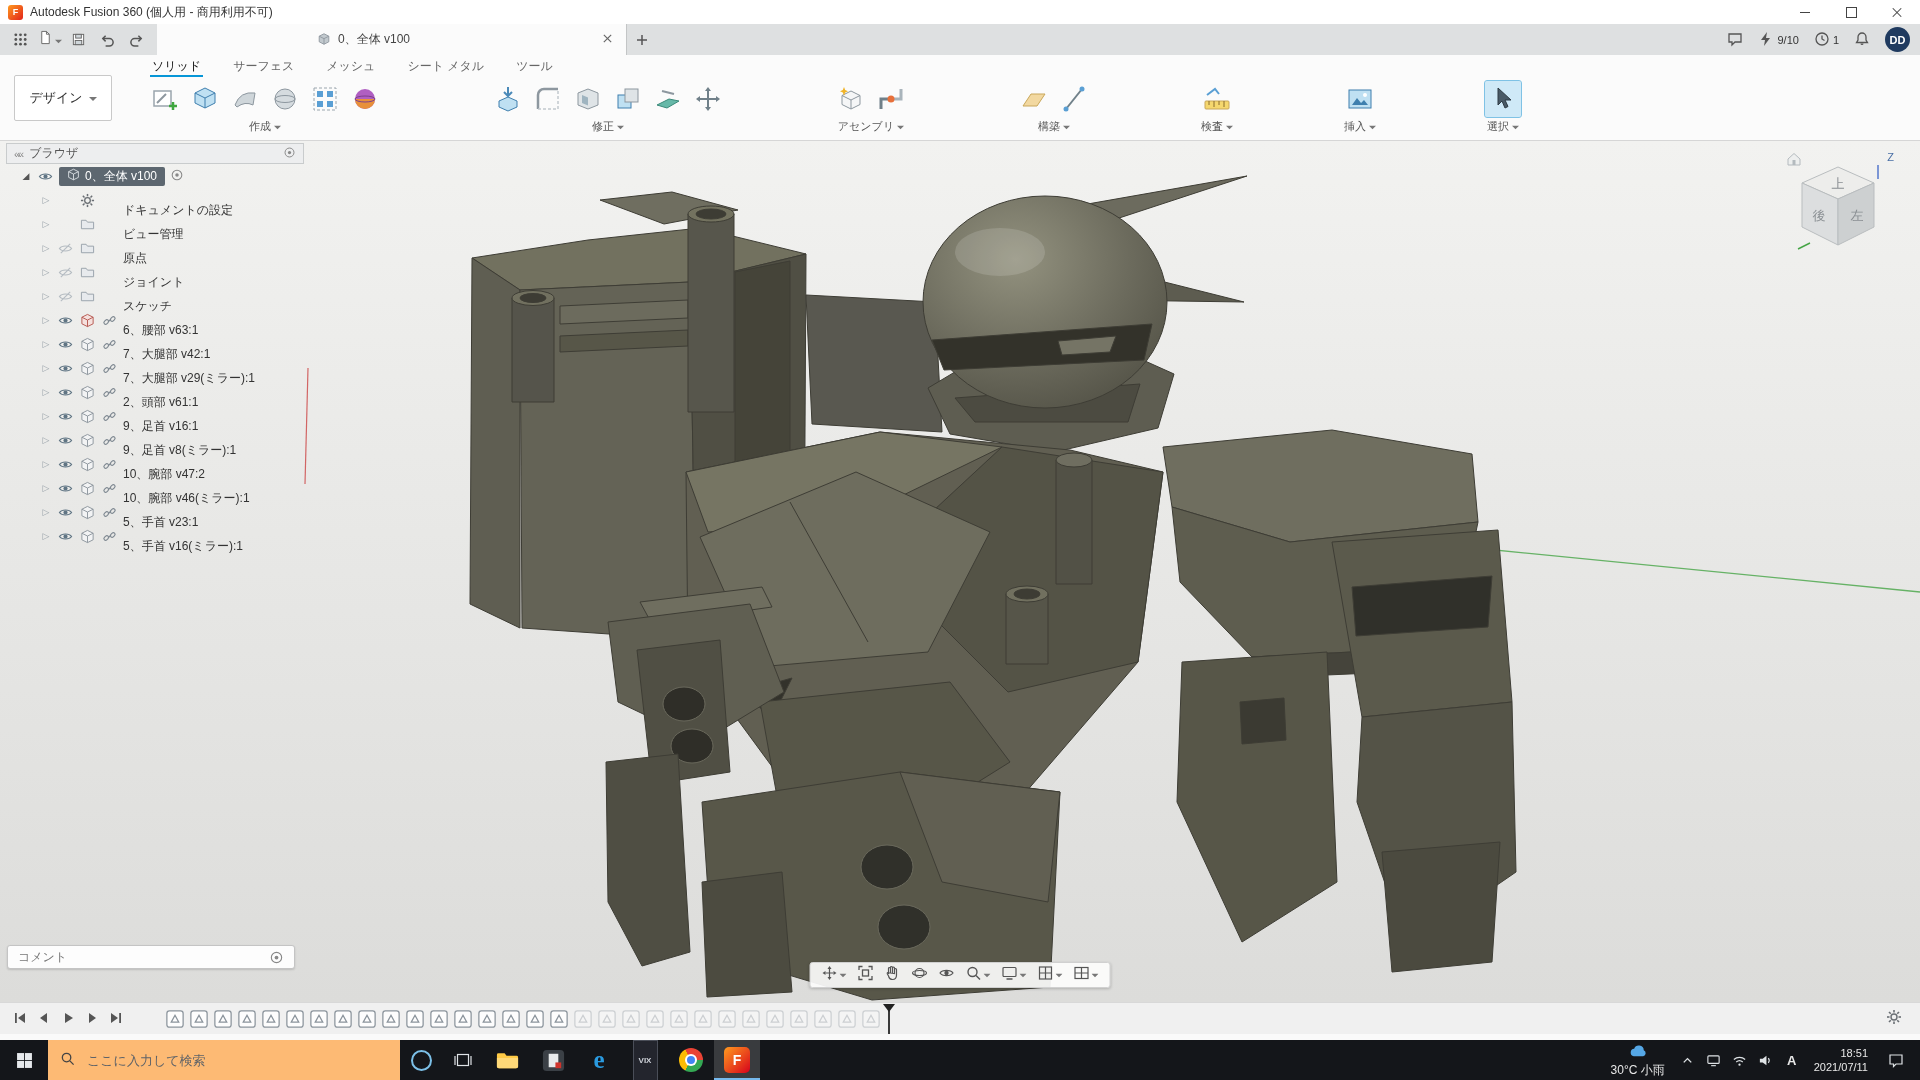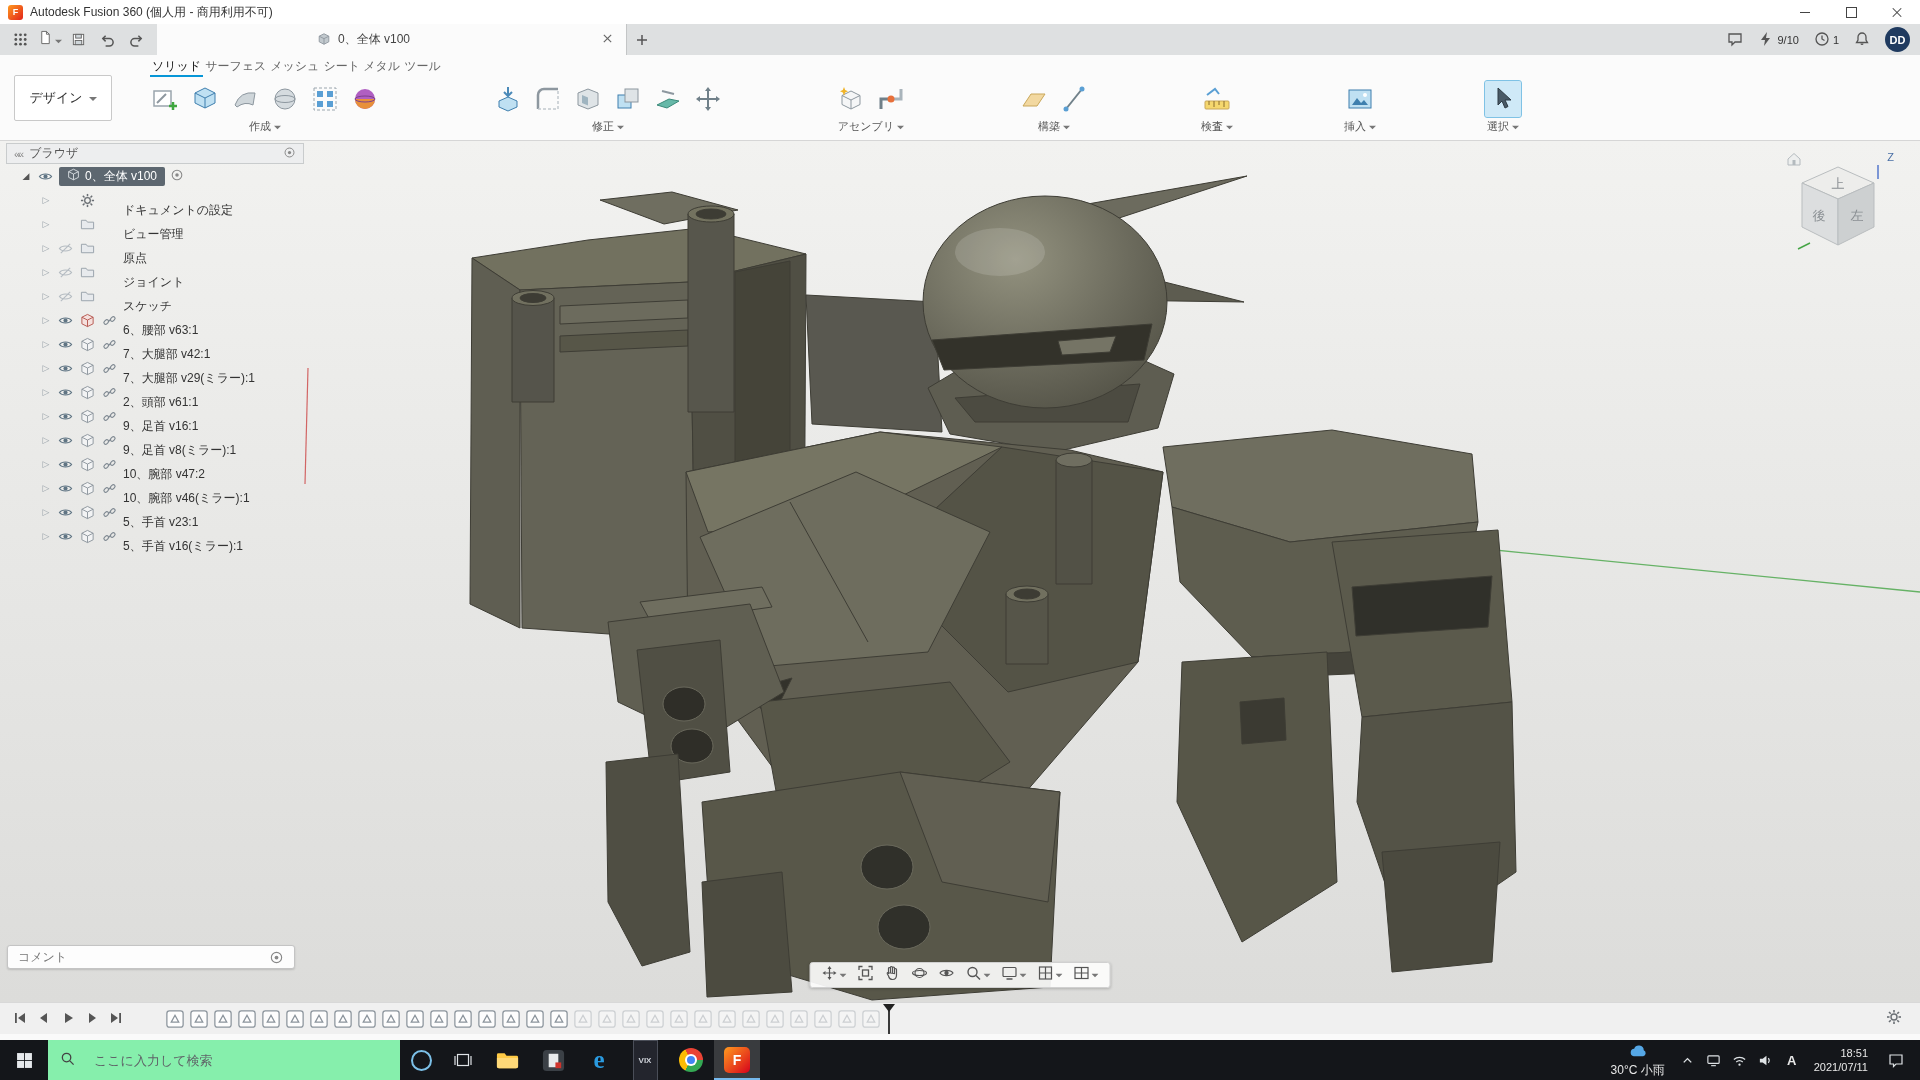--- a/index.html
+++ b/index.html
@@ -38,21 +38,21 @@
   .tab-right{margin-left:auto;display:flex;align-items:center;gap:15px;padding-right:10px;font-size:11px;color:#333;}
   .tr-ico svg{width:16px;height:16px;}
   .tr-group{display:flex;align-items:center;gap:3px;}
   .avatar{width:25px;height:25px;border-radius:50%;background:#1f3a5f;color:#fff;font-size:11px;display:flex;align-items:center;justify-content:center;font-weight:bold;}
 
   
   .toolbar{position:absolute;top:55px;left:0;right:0;height:86px;background:#fbfbfb;border-bottom:1px solid #d6d6d6;}
   .workspace-box{position:absolute;left:14px;top:20px;width:98px;height:46px;background:#fff;border:1px solid #c9c9c9;border-radius:2px;display:flex;align-items:center;justify-content:center;gap:6px;font-size:13px;color:#333;}
   .workspace-box svg{width:8px;height:8px;}
   .tb-main{margin-left:136px;height:100%;display:flex;flex-direction:column;}
-  .ribbon-tabs{display:flex;padding:3px 0 0 14px;height:22px;font-size:12px;color:#666;}
+  .ribbon-tabs{display:flex;gap:28px;padding:3px 0 0 14px;height:22px;font-size:12px;color:#666;}
   .ribbon-tab{display:flex;align-items:center;padding:0 2px;border-bottom:2px solid transparent;}
   .ribbon-tab.active{color:#111;border-bottom-color:#0696d7;}
   .tb-groups{display:flex;align-items:center;flex:1;padding-left:4px;gap:44px;}
   .tb-group{display:flex;flex-direction:column;align-items:center;padding:0 7px;}
   .tb-icons{display:flex;gap:4px;flex:1;align-items:center;}
   .tb-btn{width:36px;height:36px;display:flex;align-items:center;justify-content:center;border-radius:2px;}
   .tb-btn svg{width:28px;height:28px;}
   .tb-btn.sel-active{background:#cfe9f7;outline:1px solid #7fc2e5;}
   .tb-label{height:20px;font-size:11px;color:#555;display:flex;align-items:center;gap:3px;}
   .tb-label svg{width:7px;height:7px;}
@@ -117,21 +117,21 @@
   .tl-marker::before{content:"";position:absolute;left:5px;top:0;bottom:0;width:2px;background:#3a3a3a;}
   .tl-marker::after{content:"";position:absolute;left:0;top:0;border:6px solid transparent;border-top:8px solid #222;}
   .tl-gear{margin-left:auto;padding-right:16px;width:34px;}
   .tl-gear svg{width:16px;height:16px;}
   .timeline-gap{position:absolute;left:0;right:0;top:1034px;height:6px;background:#fafafa;}
 
   
   .taskbar{position:absolute;left:0;right:0;top:1040px;height:40px;background:#14161a;display:flex;align-items:stretch;color:#e8e8e8;}
   .tb-start{width:48px;display:flex;align-items:center;justify-content:center;}
   .tb-start svg{width:17px;height:17px;}
-  .tb-search{width:352px;background:#86efac;display:flex;align-items:center;gap:19px;padding:0 12px;}
+  .tb-search{width:352px;background:#fdba74;display:flex;align-items:center;gap:12px;padding:0 12px;}
   .tb-search svg{width:15px;height:15px;flex:none;}
   .tb-search input{border:none;outline:none;font-size:13px;color:#333;flex:1;background:transparent;font-family:inherit;}
   .tb-search input::placeholder{color:#5f6368;}
   .tb-ico-btn{width:42px;display:flex;align-items:center;justify-content:center;}
   .cortana{width:21px;height:21px;border-radius:50%;border:2px solid #7cc0e8;}
   .taskview svg{width:18px;height:18px;}
   .tb-app{width:46px;display:flex;align-items:center;justify-content:center;}
   .tb-app.active{background:rgba(255,255,255,.16);box-shadow:inset 0 -2px 0 #76b9ed;}
   .tb-app svg{width:25px;height:25px;}
   .edge-e{font-size:25px;font-weight:bold;color:#2a9ae0;font-family:"Liberation Serif",serif;}

